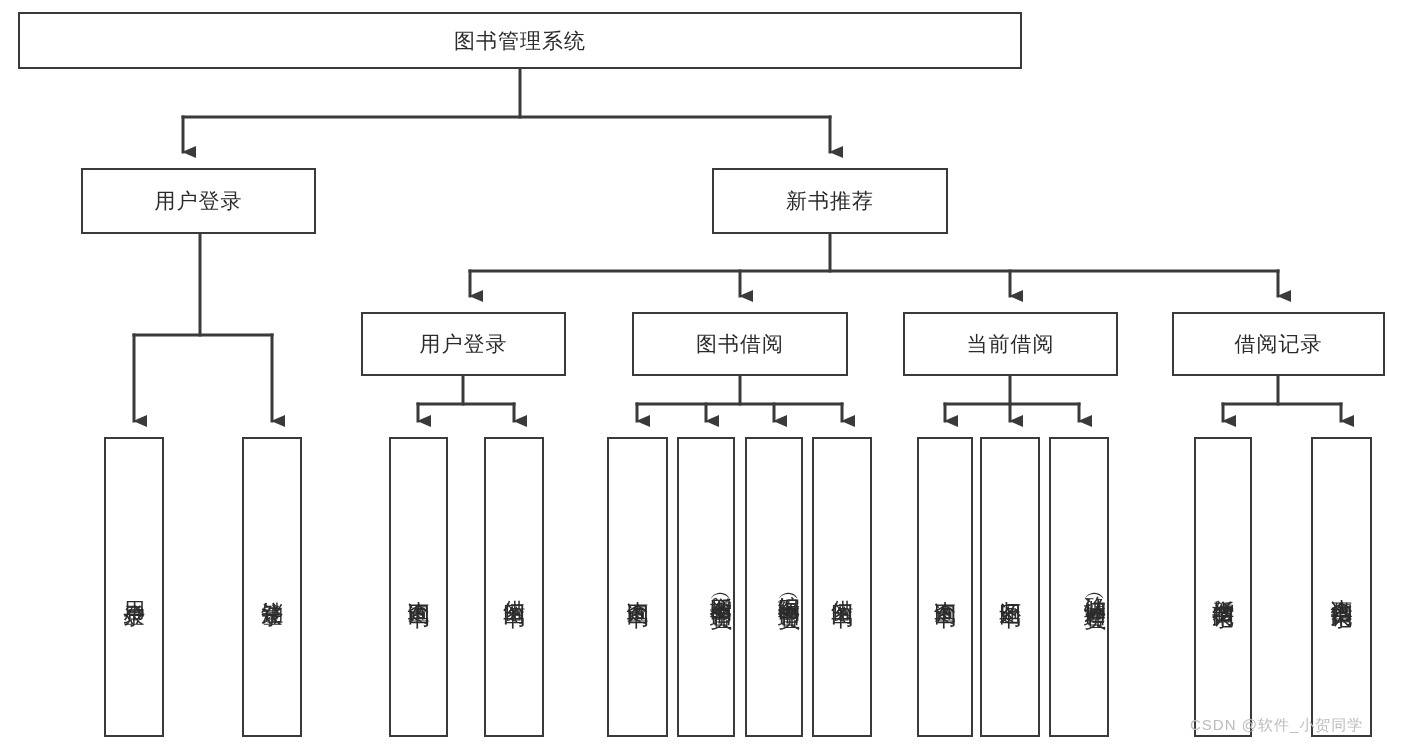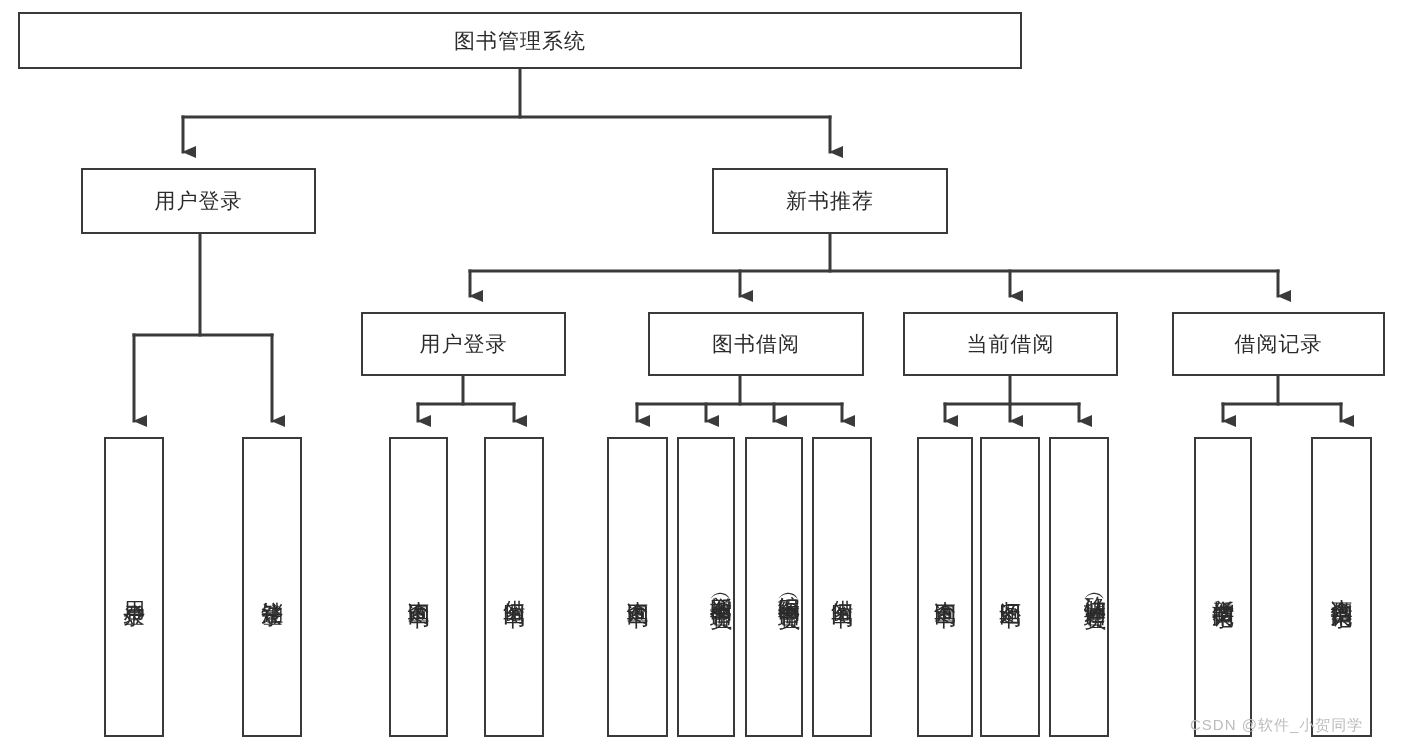--- a/index.html
+++ b/index.html
@@ -112,21 +112,21 @@
   <div class="node h" style="left:81px;top:168px;width:235px;height:66px;">
     <span class="label">用户登录</span>
   </div>
   <div class="node h" style="left:712px;top:168px;width:236px;height:66px;">
     <span class="label">新书推荐</span>
   </div>
 
   <div class="node h" style="left:361px;top:312px;width:205px;height:64px;">
     <span class="label">用户登录</span>
   </div>
-  <div class="node h" style="left:648px;top:312px;width:216px;height:64px;">
+  <div class="node h" style="left:632px;top:312px;width:216px;height:64px;">
     <span class="label">图书借阅</span>
   </div>
   <div class="node h" style="left:903px;top:312px;width:215px;height:64px;">
     <span class="label">当前借阅</span>
   </div>
   <div class="node h" style="left:1172px;top:312px;width:213px;height:64px;">
     <span class="label">借阅记录</span>
   </div>
 
   <div class="node v center" style="left:104px;top:437px;width:60px;height:300px;">

